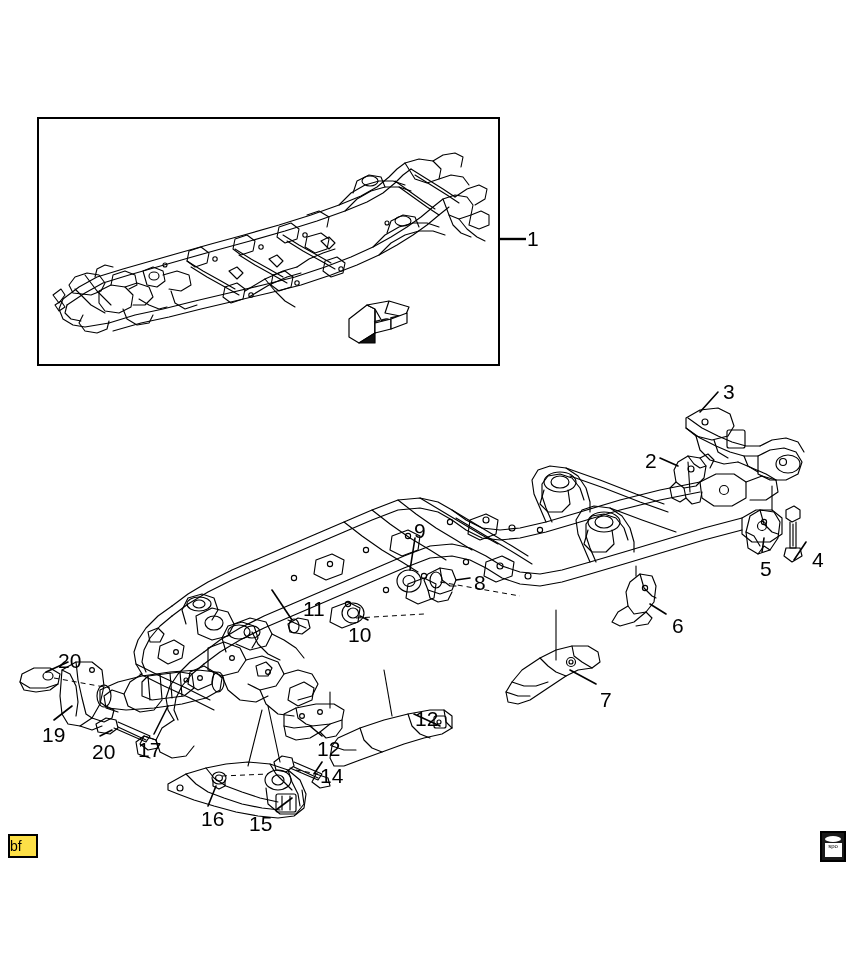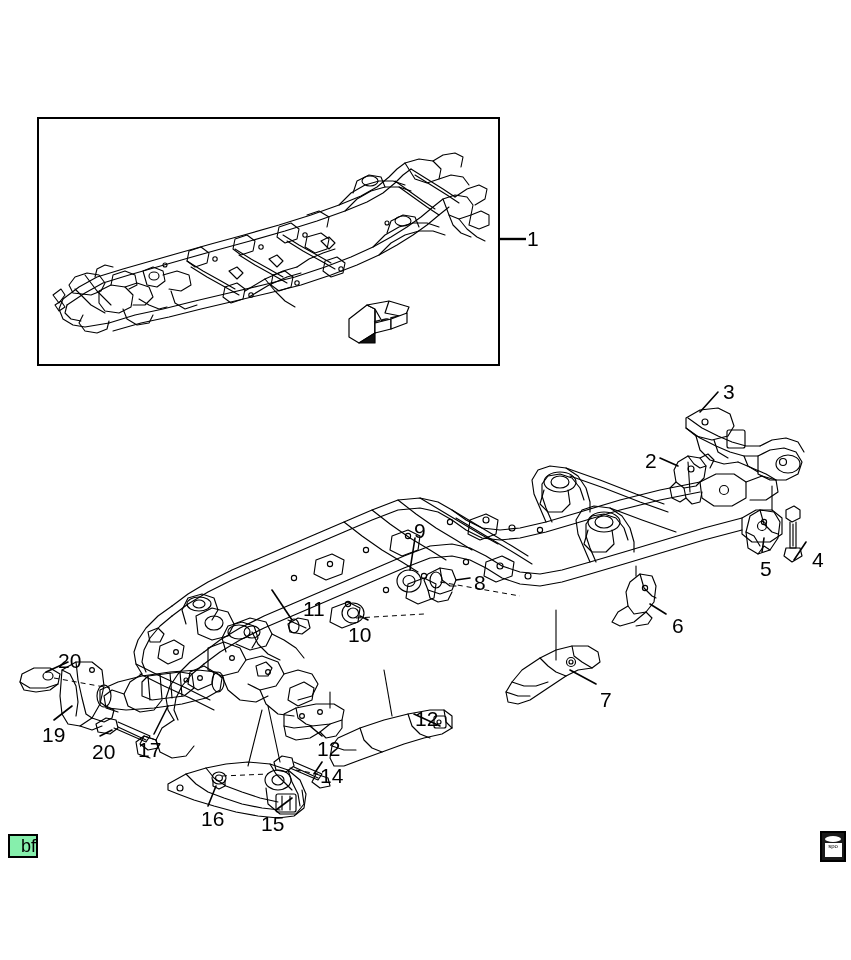--- a/index.html
+++ b/index.html
@@ -55,24 +55,24 @@
   }
   
   #corner-bf {
     position: absolute;
     left: 8px;
     top: 834px;
     width: 30px;
     height: 24px;
     border: 2px solid #000;
     box-sizing: border-box;
-    font-size: 18px;
-    text-align: right;
+    font-size: 14px;
+    text-align: left;
     line-height: 20px;
-    background: #86efac;
+    background: #fde047;
   }
   #corner-stamp {
     position: absolute;
     left: 820px;
     top: 831px;
     width: 26px;
     height: 31px;
     border: 2px solid #000;
     background: #1a1a1a;
     box-sizing: border-box;
@@ -544,21 +544,21 @@
   <div class="callout" style="left:760px;top:558px;">5</div>
   <div class="callout" style="left:672px;top:615px;">6</div>
   <div class="callout" style="left:600px;top:689px;">7</div>
   <div class="callout" style="left:474px;top:572px;">8</div>
   <div class="callout" style="left:414px;top:520px;">9</div>
   <div class="callout" style="left:348px;top:624px;">10</div>
   <div class="callout" style="left:259px;top:598px;margin-left:44px;">11</div>
   <div class="callout" style="left:415px;top:708px;text-align:right;">12</div>
   <div class="callout" style="left:317px;top:738px;">12</div>
   <div class="callout" style="left:320px;top:765px;">14</div>
-  <div class="callout" style="left:261px;top:813px;">15</div>
+  <div class="callout" style="left:249px;top:813px;">15</div>
   <div class="callout" style="left:201px;top:808px;">16</div>
   <div class="callout" style="left:138px;top:739px;">17</div>
   <div class="callout" style="left:92px;top:741px;">20</div>
   <div class="callout" style="left:42px;top:724px;">19</div>
   <div class="callout" style="left:58px;top:622px;margin-top:28px;">20</div>
 
   <div id="corner-bf">bf</div>
 
   <div id="corner-stamp">
     <div class="oval"></div>

